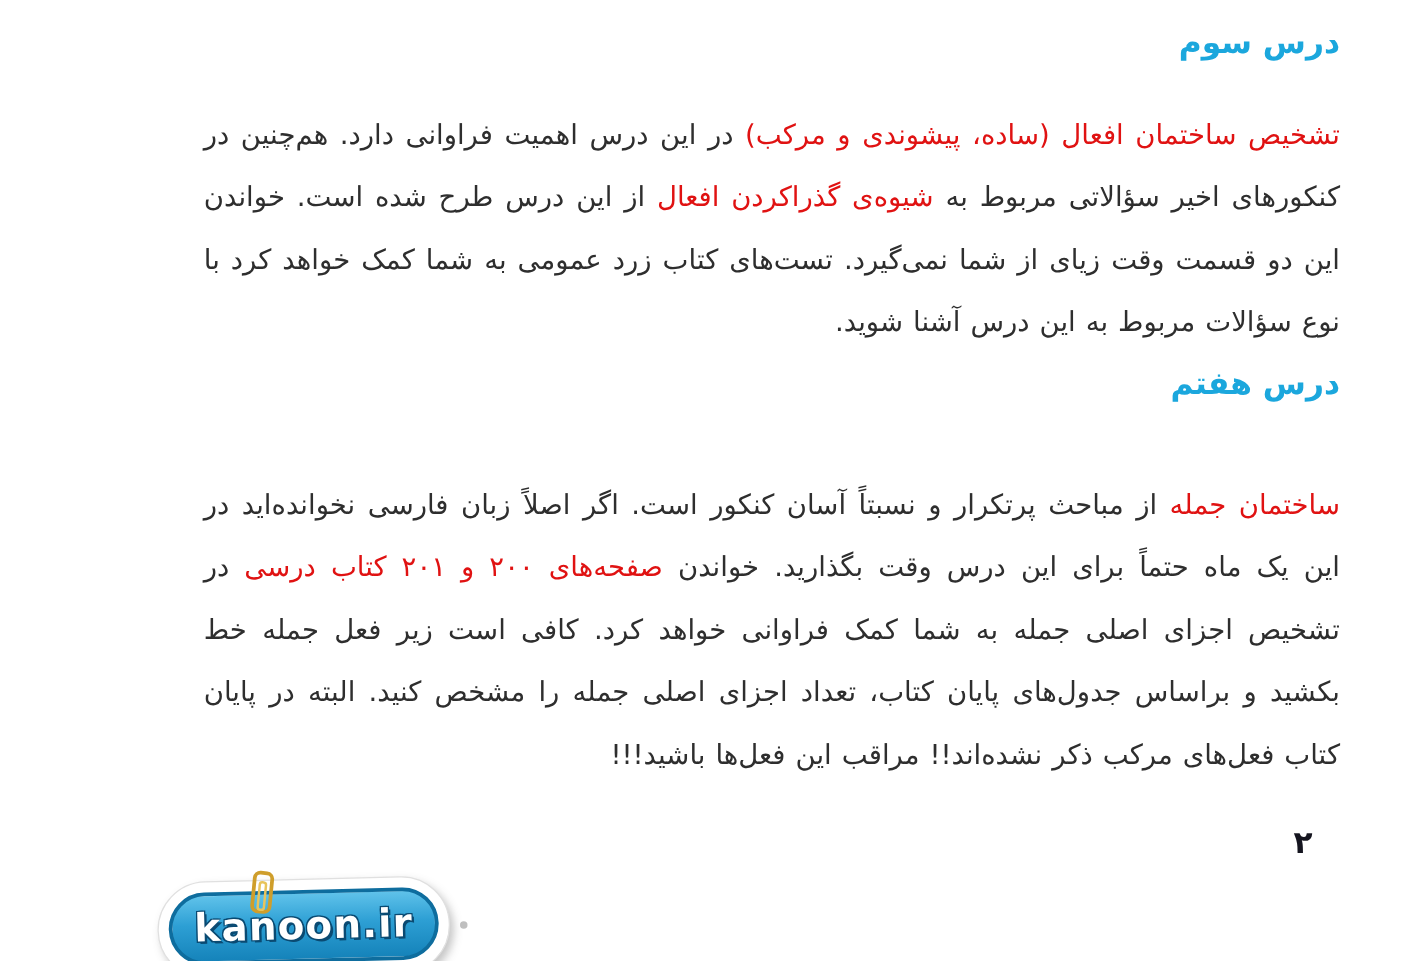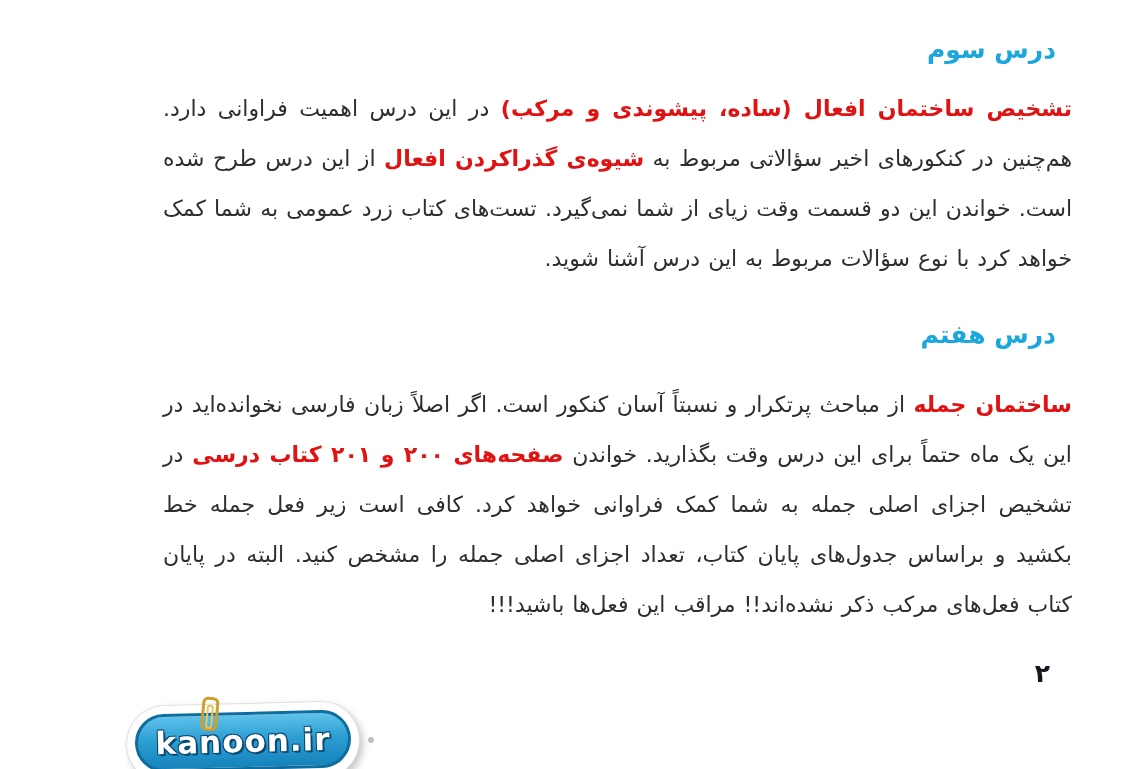--- a/index.html
+++ b/index.html
@@ -10,42 +10,42 @@
     position:relative;
     font-family:"DejaVu Sans", sans-serif;
   }
   .page {
     position:absolute; inset:0;
     direction:rtl;
   }
   .heading {
     position:absolute;
     right:66px;
-    margin:16px;
+    margin:0;
     color:#1ba7dd;
     font-size:25px;
     font-weight:bold;
     line-height:36px;
   }
   .heading-1 { top:16px; }
-  .heading-2 { top:301px; }
+  .heading-2 { top:289px; }
   .para {
     position:absolute;
     right:66px;
     width:909px;
     margin:0;
     text-align:justify;
     font-size:22px;
     line-height:50px;
     color:#2e2e2e;
     word-spacing:1px;
   }
   .para-1 { top:84px; }
   .para-2 { top:380px; }
-  .em-red { color:#e01212; font-weight:bold; }
+  .em-red { color:#e01212; font-weight:normal; }
   .page-number {
     position:absolute;
     top:659px; right:88px;
     font-size:25px;
     font-weight:bold;
     color:#15151f;
   }
   
   .logo-wrap {
     position:absolute;

